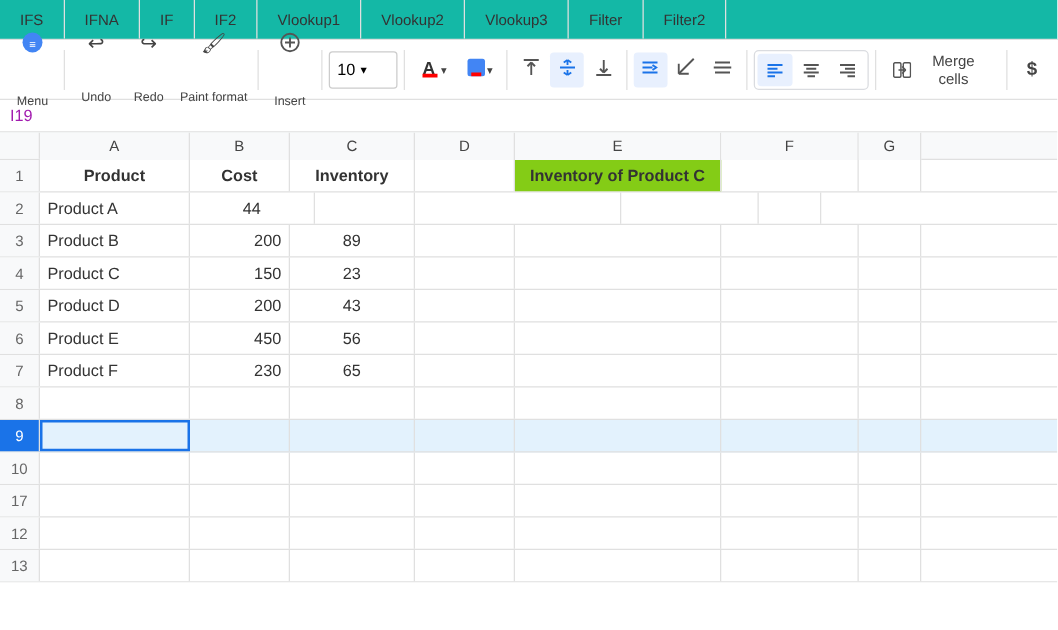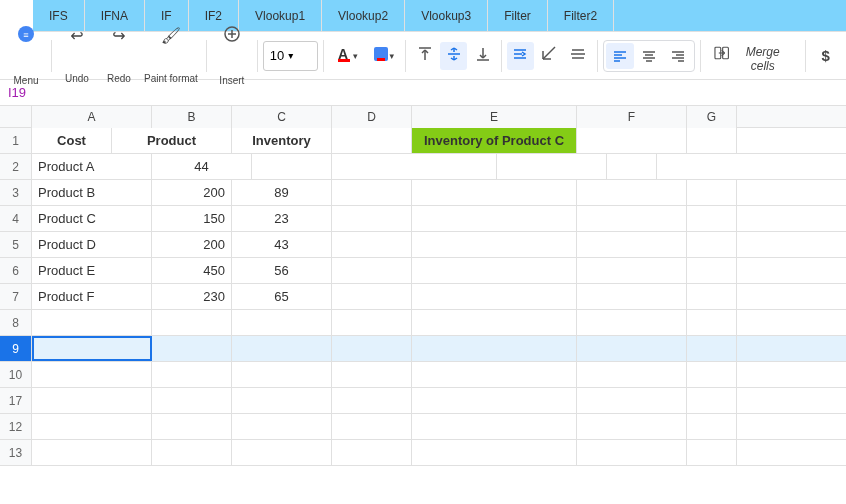--- a/index.html
+++ b/index.html
@@ -2,25 +2,24 @@
 <html><head>
   <meta charset="utf-8">
   <style>
     * { box-sizing: border-box; margin: 0; padding: 0; }
     body { font-family: Arial, sans-serif; font-size: 13px; background: #fff; overflow: hidden; width: 846px; height: 504px; }
 
     
     .tab-bar {
       display: flex;
       align-items: flex-end;
-      background: #7dd3fc;
+      background: #14b8a6;
       border-bottom: 1px solid #e0e0e0;
       height: 32px;
       overflow: hidden;
-      margin-left: 33px;
     }
     .tab-item {
       padding: 0 16px;
       height: 100%;
       display: flex;
       align-items: center;
       border-right: 1px solid #e0e0e0;
       font-size: 12px;
       color: #333;
       cursor: pointer;
@@ -110,30 +109,30 @@
       display: flex;
       align-items: center;
       justify-content: center;
       color: #444;
     }
     .align-btn.active { background: #e8f0fe; color: #1a73e8; }
 
     
     .merge-btn {
       display: flex;
+      align-items: center;
       gap: 4px;
       border: none;
       background: transparent;
       cursor: pointer;
       border-radius: 4px;
       padding: 4px 8px;
       font-size: 12px;
       color: #444;
       height: 30px;
-      font-style: italic;
     }
 
     
     .currency-btn {
       width: 30px;
       height: 30px;
       border: none;
       background: transparent;
       cursor: pointer;
       border-radius: 3px;
@@ -455,22 +454,22 @@
       <div class="col-header col-b">B</div>
       <div class="col-header col-c">C</div>
       <div class="col-header col-d">D</div>
       <div class="col-header col-e">E</div>
       <div class="col-header col-f">F</div>
       <div class="col-header col-g">G</div>
     </div>
 
 <div class="sheet-row">
       <div class="row-num">1</div>
+      <div class="cell col-a bold center">Product</div>
       <div class="cell col-b bold center">Cost</div>
-      <div class="cell col-a bold center">Product</div>
       <div class="cell col-c bold center">Inventory</div>
       <div class="cell col-d"></div>
       <div class="cell col-e bold center header-bg">Inventory of Product C</div>
       <div class="cell col-f"></div>
       <div class="cell col-g"></div>
     </div>
     <div class="sheet-row">
       <div class="row-num">2</div>
       <div class="cell col-a">Product A</div>
       <div class="cell col-c center">44</div>

